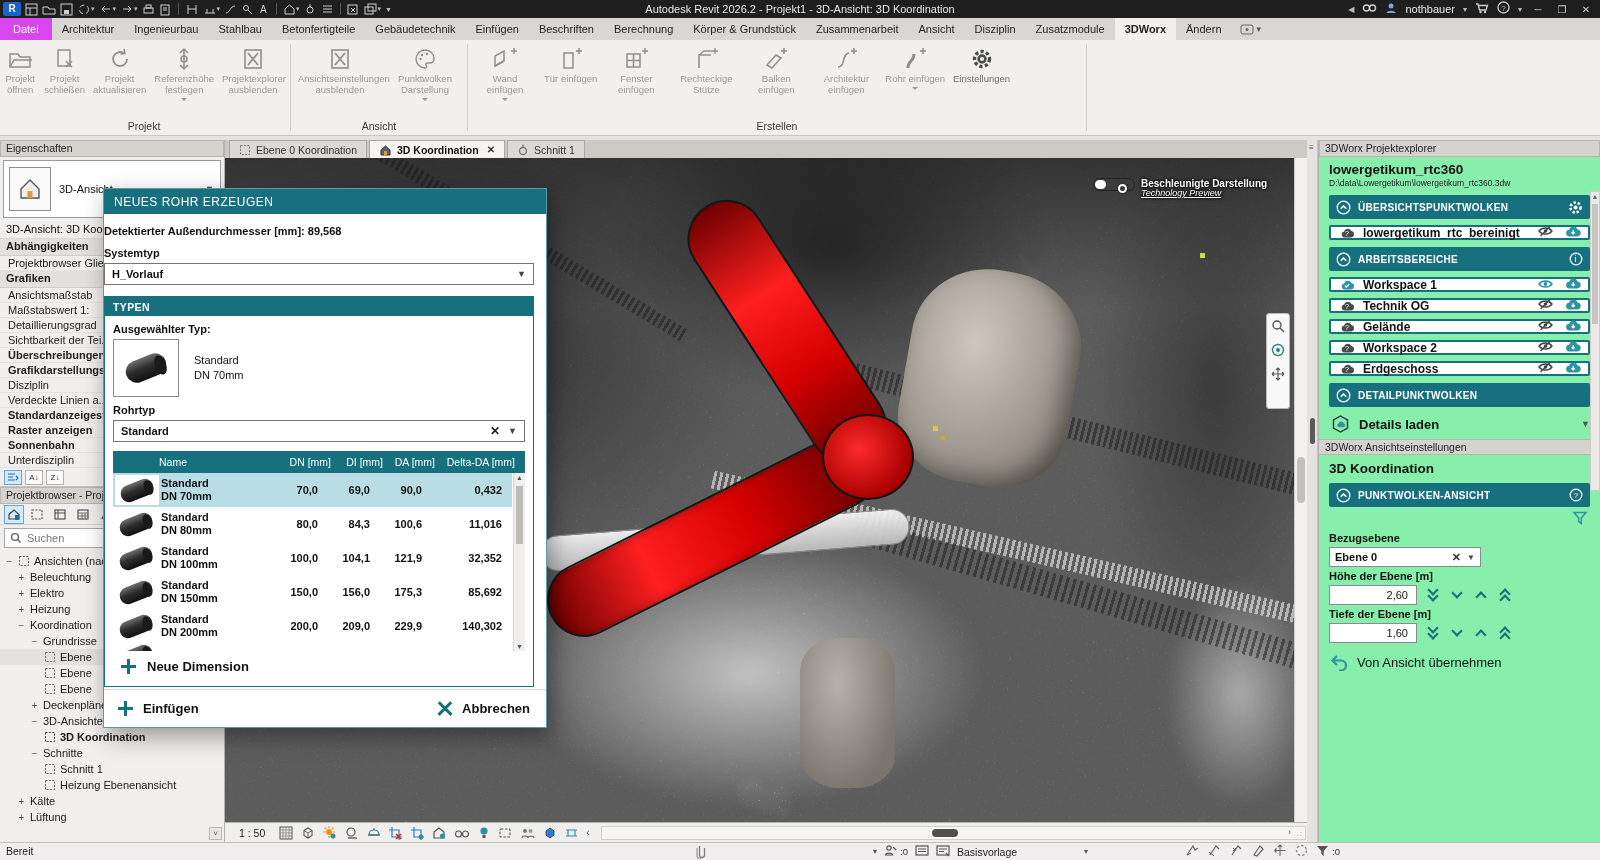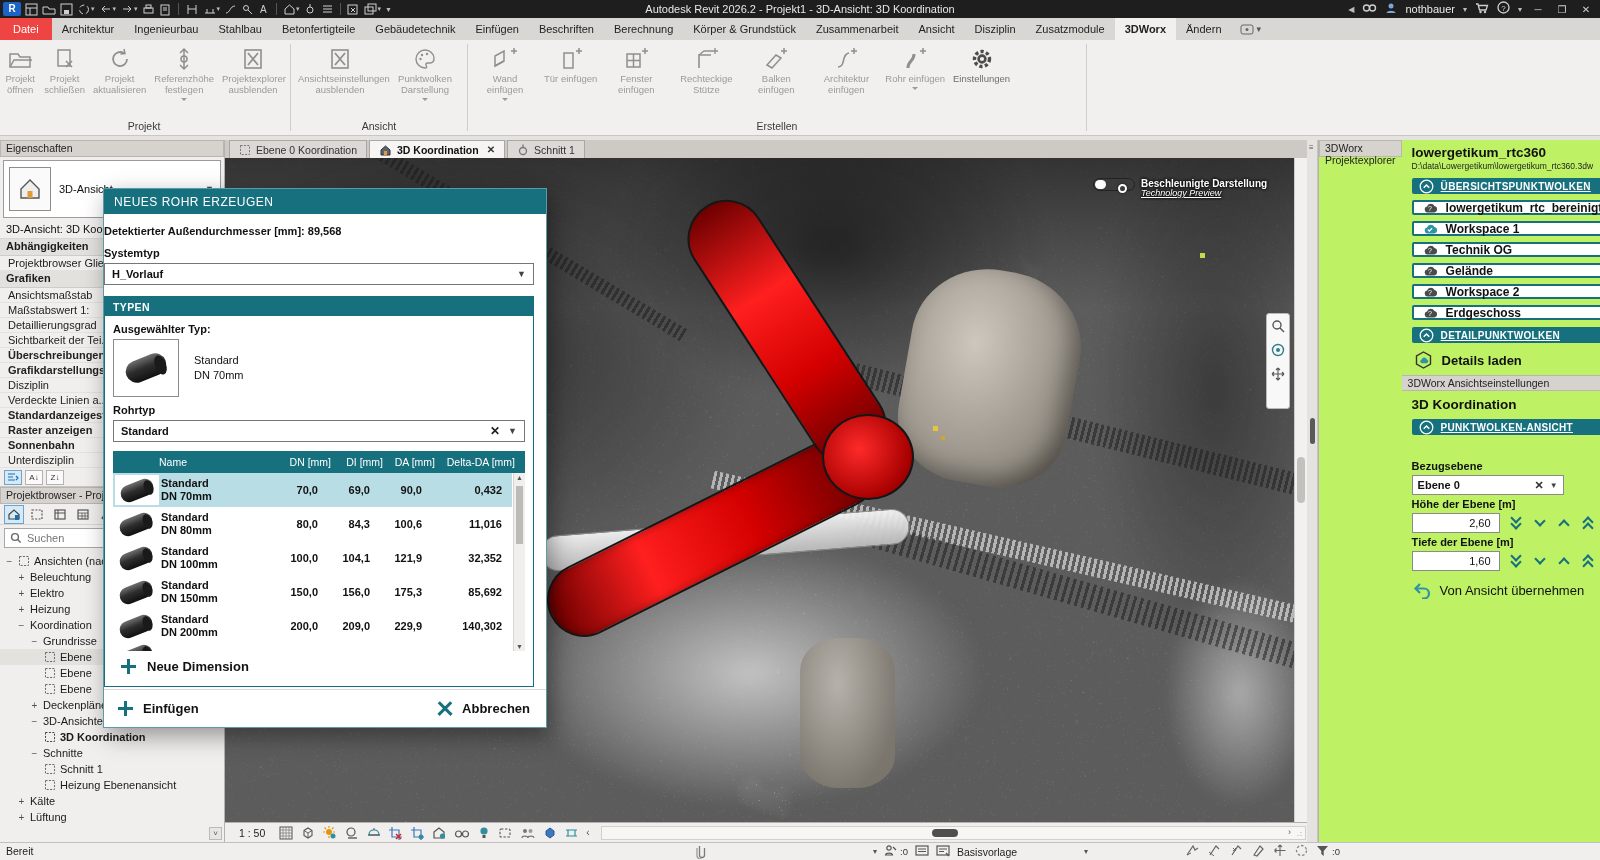--- a/index.html
+++ b/index.html
@@ -16,21 +16,21 @@
   .qsep { width:1px; height:12px; background:#555; margin:0 2px; }
   .qcaret { color:#bbb; font-size:7px; }
   .win-title { position:absolute; left:0; right:0; text-align:center; font-size:11px; color:#e8e8e8; pointer-events:none; }
   .tb-right { margin-left:auto; display:flex; align-items:center; gap:8px; padding-right:6px; z-index:2; }
   .tb-right .lbl { font-size:11px; color:#e8e8e8; }
   .winbtn { font-size:10px; color:#cfcfcf; width:16px; text-align:center; }
 
   
   .tabrow { height:22px; background:#d9d7d4; display:flex; align-items:stretch; font-size:11px; color:#222; }
   .tab { padding:0 10px; display:flex; align-items:center; }
-  .tab.file { background:#ef4444; color:#fff; padding:0 13px; }
+  .tab.file { background:#d946ef; color:#fff; padding:0 13px; }
   .tab.active { background:#f1f0ee; font-weight:bold; }
   .modify-caret { display:flex; align-items:center; gap:3px; padding:0 8px; color:#555; font-size:9px; }
 
   
   .ribbon { height:96px; background:#f1f0ee; border-bottom:1px solid #c9c7c4; display:flex; align-items:stretch; }
   .rgroup { display:flex; flex-direction:column; }
   .rbtns { flex:1; display:flex; align-items:flex-start; padding-top:4px; }
   .rbtn { display:flex; flex-direction:column; align-items:center; padding:2px 4px 0 4px; }
   .ricon { width:28px; height:26px; display:flex; align-items:center; justify-content:center; }
   .rlabel { font-size:9.5px; color:#9a9a9a; text-align:center; line-height:1.15; margin-top:2px; max-width:62px; }
@@ -102,25 +102,25 @@
   .hgrip { position:absolute; right:2px; top:3px; font-size:7px; color:#777; letter-spacing:1px; }
   .vscroll { position:absolute; right:0; top:18px; bottom:20px; width:13px; background:#f2f1ef; border-left:1px solid #cfcdc9; }
   .vthumb { position:absolute; left:2px; top:45%; width:8px; height:46px; background:#c3c1be; border-radius:4px; }
 
   
   .divider { width:11px; background:#e5e3e0; border-right:1px solid #c5c3c0; position:relative; }
   .divider .grip { position:absolute; left:3px; top:278px; width:5px; height:26px; background:#5a5a5a; border-radius:3px; }
   .divider .top-ic { position:absolute; left:2px; top:3px; color:#555; font-size:8px; }
 
   
-  .right-panel { width:282px; display:flex; background:#bef264; border-left:1px solid #b5b3b0; }
+  .right-panel { width:282px; display:flex; flex-direction:column; background:#86efac; border-left:1px solid #b5b3b0; }
   .rp-body { flex:1; padding:5px 10px 0 10px; position:relative; }
   .proj-name { font-size:13.5px; font-weight:bold; color:#111; }
   .proj-path { font-size:8.5px; color:#222; margin-top:1px; }
-  .sec { height:16px; background:#16707e; border-radius:2px; color:#fff; display:flex; align-items:center; margin-top:7px; padding:4px 7px; gap:7px;text-decoration:underline; }
+  .sec { height:16px; background:#16707e; border-radius:2px; color:#fff; display:flex; align-items:center; margin-top:7px; padding:12px 7px; gap:7px; }
   .sec .slabel { font-size:10px; font-weight:bold; letter-spacing:.3px; }
   .sec .sright { margin-left:auto; display:flex; align-items:center; }
   .xitem { height:15px; border:2px solid #16707e; border-radius:2px; background:#fff; display:flex; align-items:center; margin-top:6px; padding:0 7px; gap:8px; }
   .xitem .xlabel { font-size:12px; font-weight:bold; color:#111; }
   .xitem .xright { margin-left:auto; display:flex; align-items:center; gap:9px; }
   .detail-row { display:flex; align-items:center; gap:9px; margin:8px 0 6px 2px; }
   .detail-row .dlabel { font-size:13px; font-weight:bold; color:#111; }
   .detail-row .dcaret { margin-left:auto; color:#555; font-size:9px; }
   .subheader { height:16px; background:#d6d3cf; border-top:1px solid #b9b6b2; border-bottom:1px solid #b9b6b2; font-size:10.5px; color:#222; padding:1px 6px 0 6px; margin:4px -10px 0 -10px; }
   .vs-title { font-size:13.5px; font-weight:bold; color:#111; margin-top:6px; }
@@ -940,20 +940,33 @@
                   <circle cx="8.5" cy="7" r="1.8" fill="#444"></circle>
                   <path d="M3.5 12L13.5 2" stroke="#444" stroke-width="1.3"></path>
                 </svg></span>
             <span><svg width="18" height="14">
                   <path d="M14.4 5.4A4.3 4.3 0 0 0 6.2 5.8 3.3 3.3 0 0 0 6.6 12.4h7.4a3.5 3.5 0 0 0 .4-7z" fill="#2e93a3"></path>
                   <path d="M10.2 6.2v3.4M8.6 8.2l1.6 1.7 1.6-1.7" fill="none" stroke="#fff" stroke-width="1.3"></path>
                 </svg></span>
           </span>
         </div>
 
+        <div class="sec">
+          <svg width="15" height="15">
+              <circle cx="7.5" cy="7.5" r="6.3" fill="none" stroke="#fff" stroke-width="1.3"></circle>
+              <path d="M4.7 8.8l2.8-2.8 2.8 2.8" fill="none" stroke="#fff" stroke-width="1.5"></path>
+            </svg>
+          <span class="slabel">ARBEITSBEREICHE</span>
+          <span class="sright">
+              <svg width="14" height="14">
+                <circle cx="7" cy="7" r="5.8" fill="none" stroke="#fff" stroke-width="1.3"></circle>
+                <text x="5.6" y="10.2" font-size="8.5" fill="#fff" font-family="Liberation Sans">i</text>
+              </svg>
+            </span>
+        </div>
 
         <div class="xitem">
           <svg width="17" height="13">
               <path d="M13.4 5A4 4 0 0 0 6 5.4 3.1 3.1 0 0 0 6.4 11.5h6.8a3.3 3.3 0 0 0 .2-6.5z" fill="#2e93a3"></path>
               <path d="M6.8 7.6l1.5 1.5 2.8-2.8" fill="none" stroke="#fff" stroke-width="1.3"></path>
             </svg>
           <span class="xlabel">Workspace 1</span>
           <span class="xright">
             <span><svg width="17" height="12">
                   <path d="M2 6C5 2 12 2 15 6c-3 4-10 4-13 0z" fill="none" stroke="#2e93a3" stroke-width="1.4"></path>

